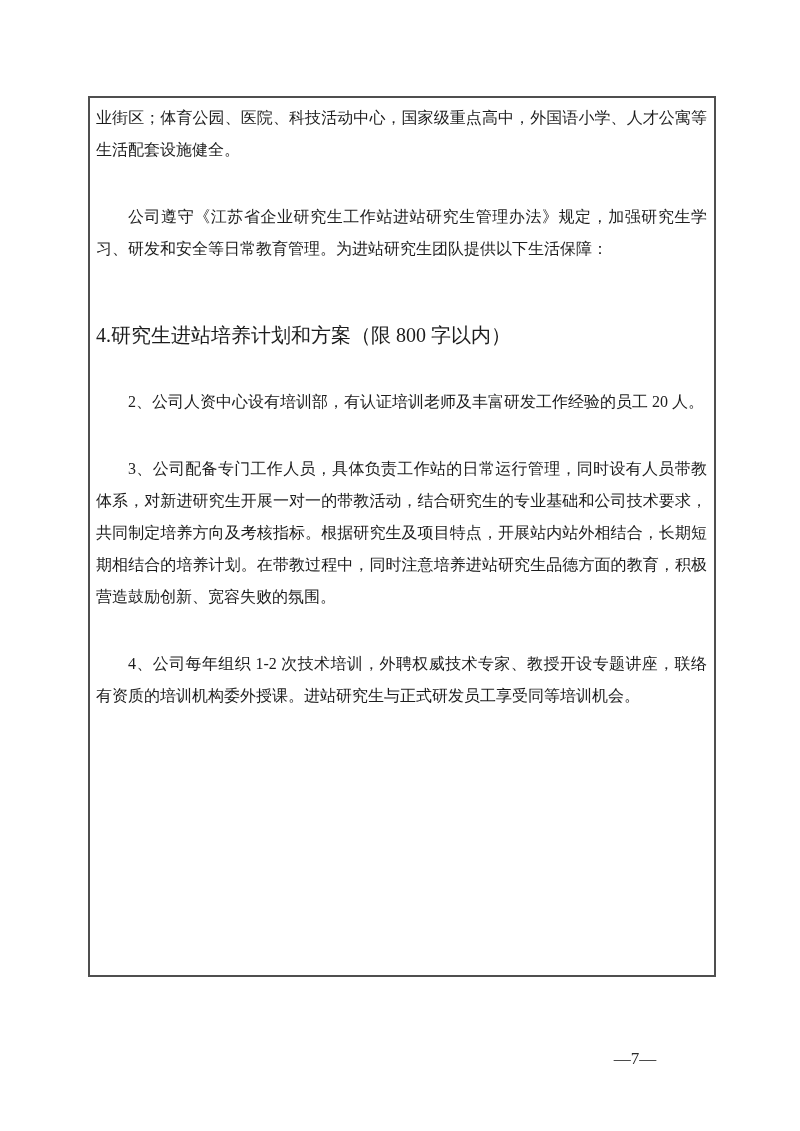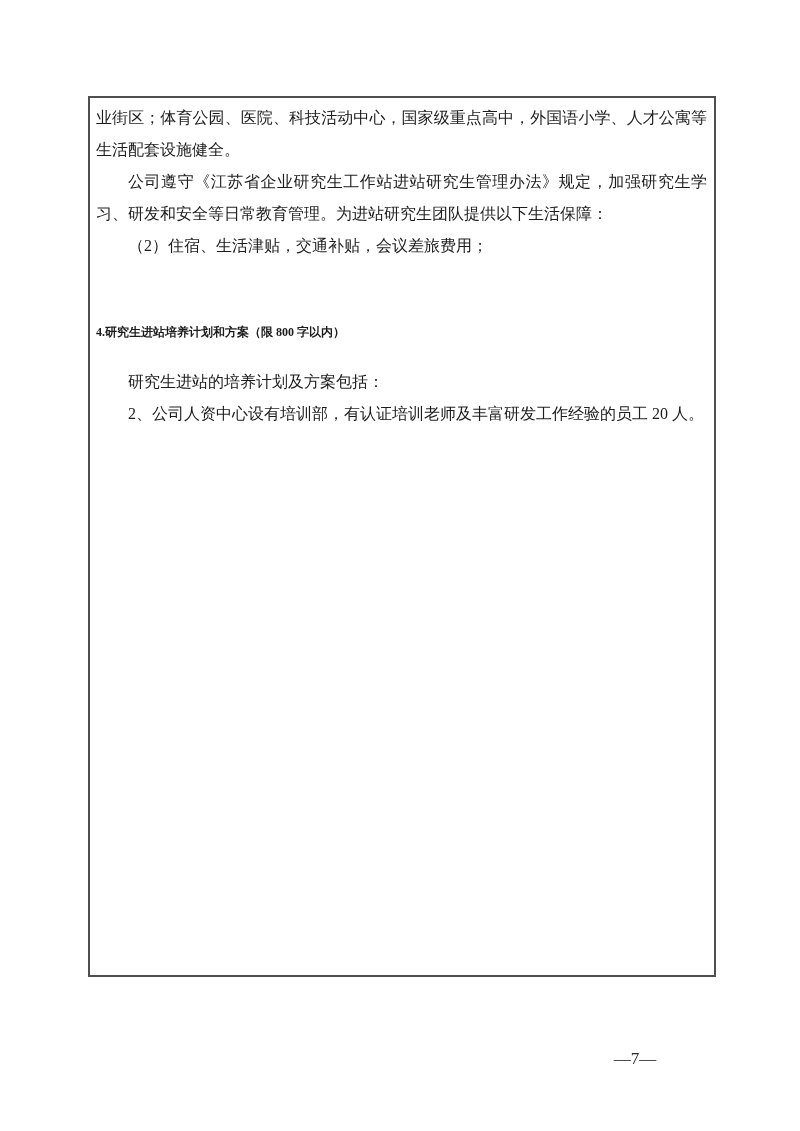--- a/index.html
+++ b/index.html
@@ -20,26 +20,26 @@
     padding: 4px 7px 0 6px;
     overflow: hidden;
   }
   .para {
     margin: 0;
     font-size: 16px;
     line-height: 32px;
     text-align: justify;
     text-justify: inter-ideograph;
   }
-  .indent { text-indent: 2em; }
+  .indent { text-indent: 2em; margin-top: 35px; }
   .sec-heading {
     margin: 54px 0 18px 0;
-    font-size: 12px;
+    font-size: 20px;
     line-height: 32px;
-    font-weight: bold;
+    font-weight: normal;
     text-align: left;
   }
   .page-footer {
     position: absolute;
     left: 560px; top: 1048px;
     width: 150px;
     text-align: center;
     font-size: 17px;
     line-height: 22px;
     color: #2a2a2a;
@@ -47,24 +47,24 @@
 </style>
 </head>
 <body>
 
 <div class="page">
 
   <div class="form-cell">
 
     <p class="para">业街区；体育公园、医院、科技活动中心，国家级重点高中，外国语小学、人才公寓等生活配套设施健全。</p>
     <p class="para indent">公司遵守《江苏省企业研究生工作站进站研究生管理办法》规定，加强研究生学习、研发和安全等日常教育管理。为进站研究生团队提供以下生活保障：</p>
-    <p class="para indent">（2）住宿、生活津贴，交通补贴，会议差旅费用；</p>
 
     <p class="para sec-heading">4.研究生进站培养计划和方案（限 800 字以内）</p>
 
-    <p class="para indent">研究生进站的培养计划及方案包括：</p>
     <p class="para indent">2、公司人资中心设有培训部，有认证培训老师及丰富研发工作经验的员工 20 人。</p>
+    <p class="para indent">3、公司配备专门工作人员，具体负责工作站的日常运行管理，同时设有人员带教体系，对新进研究生开展一对一的带教活动，结合研究生的专业基础和公司技术要求，共同制定培养方向及考核指标。根据研究生及项目特点，开展站内站外相结合，长期短期相结合的培养计划。在带教过程中，同时注意培养进站研究生品德方面的教育，积极营造鼓励创新、宽容失败的氛围。</p>
+    <p class="para indent">4、公司每年组织 1-2 次技术培训，外聘权威技术专家、教授开设专题讲座，联络有资质的培训机构委外授课。进站研究生与正式研发员工享受同等培训机会。</p>
 
   </div>
 
   <div class="page-footer">—7—</div>
 
 </div>
 
 </body></html>

